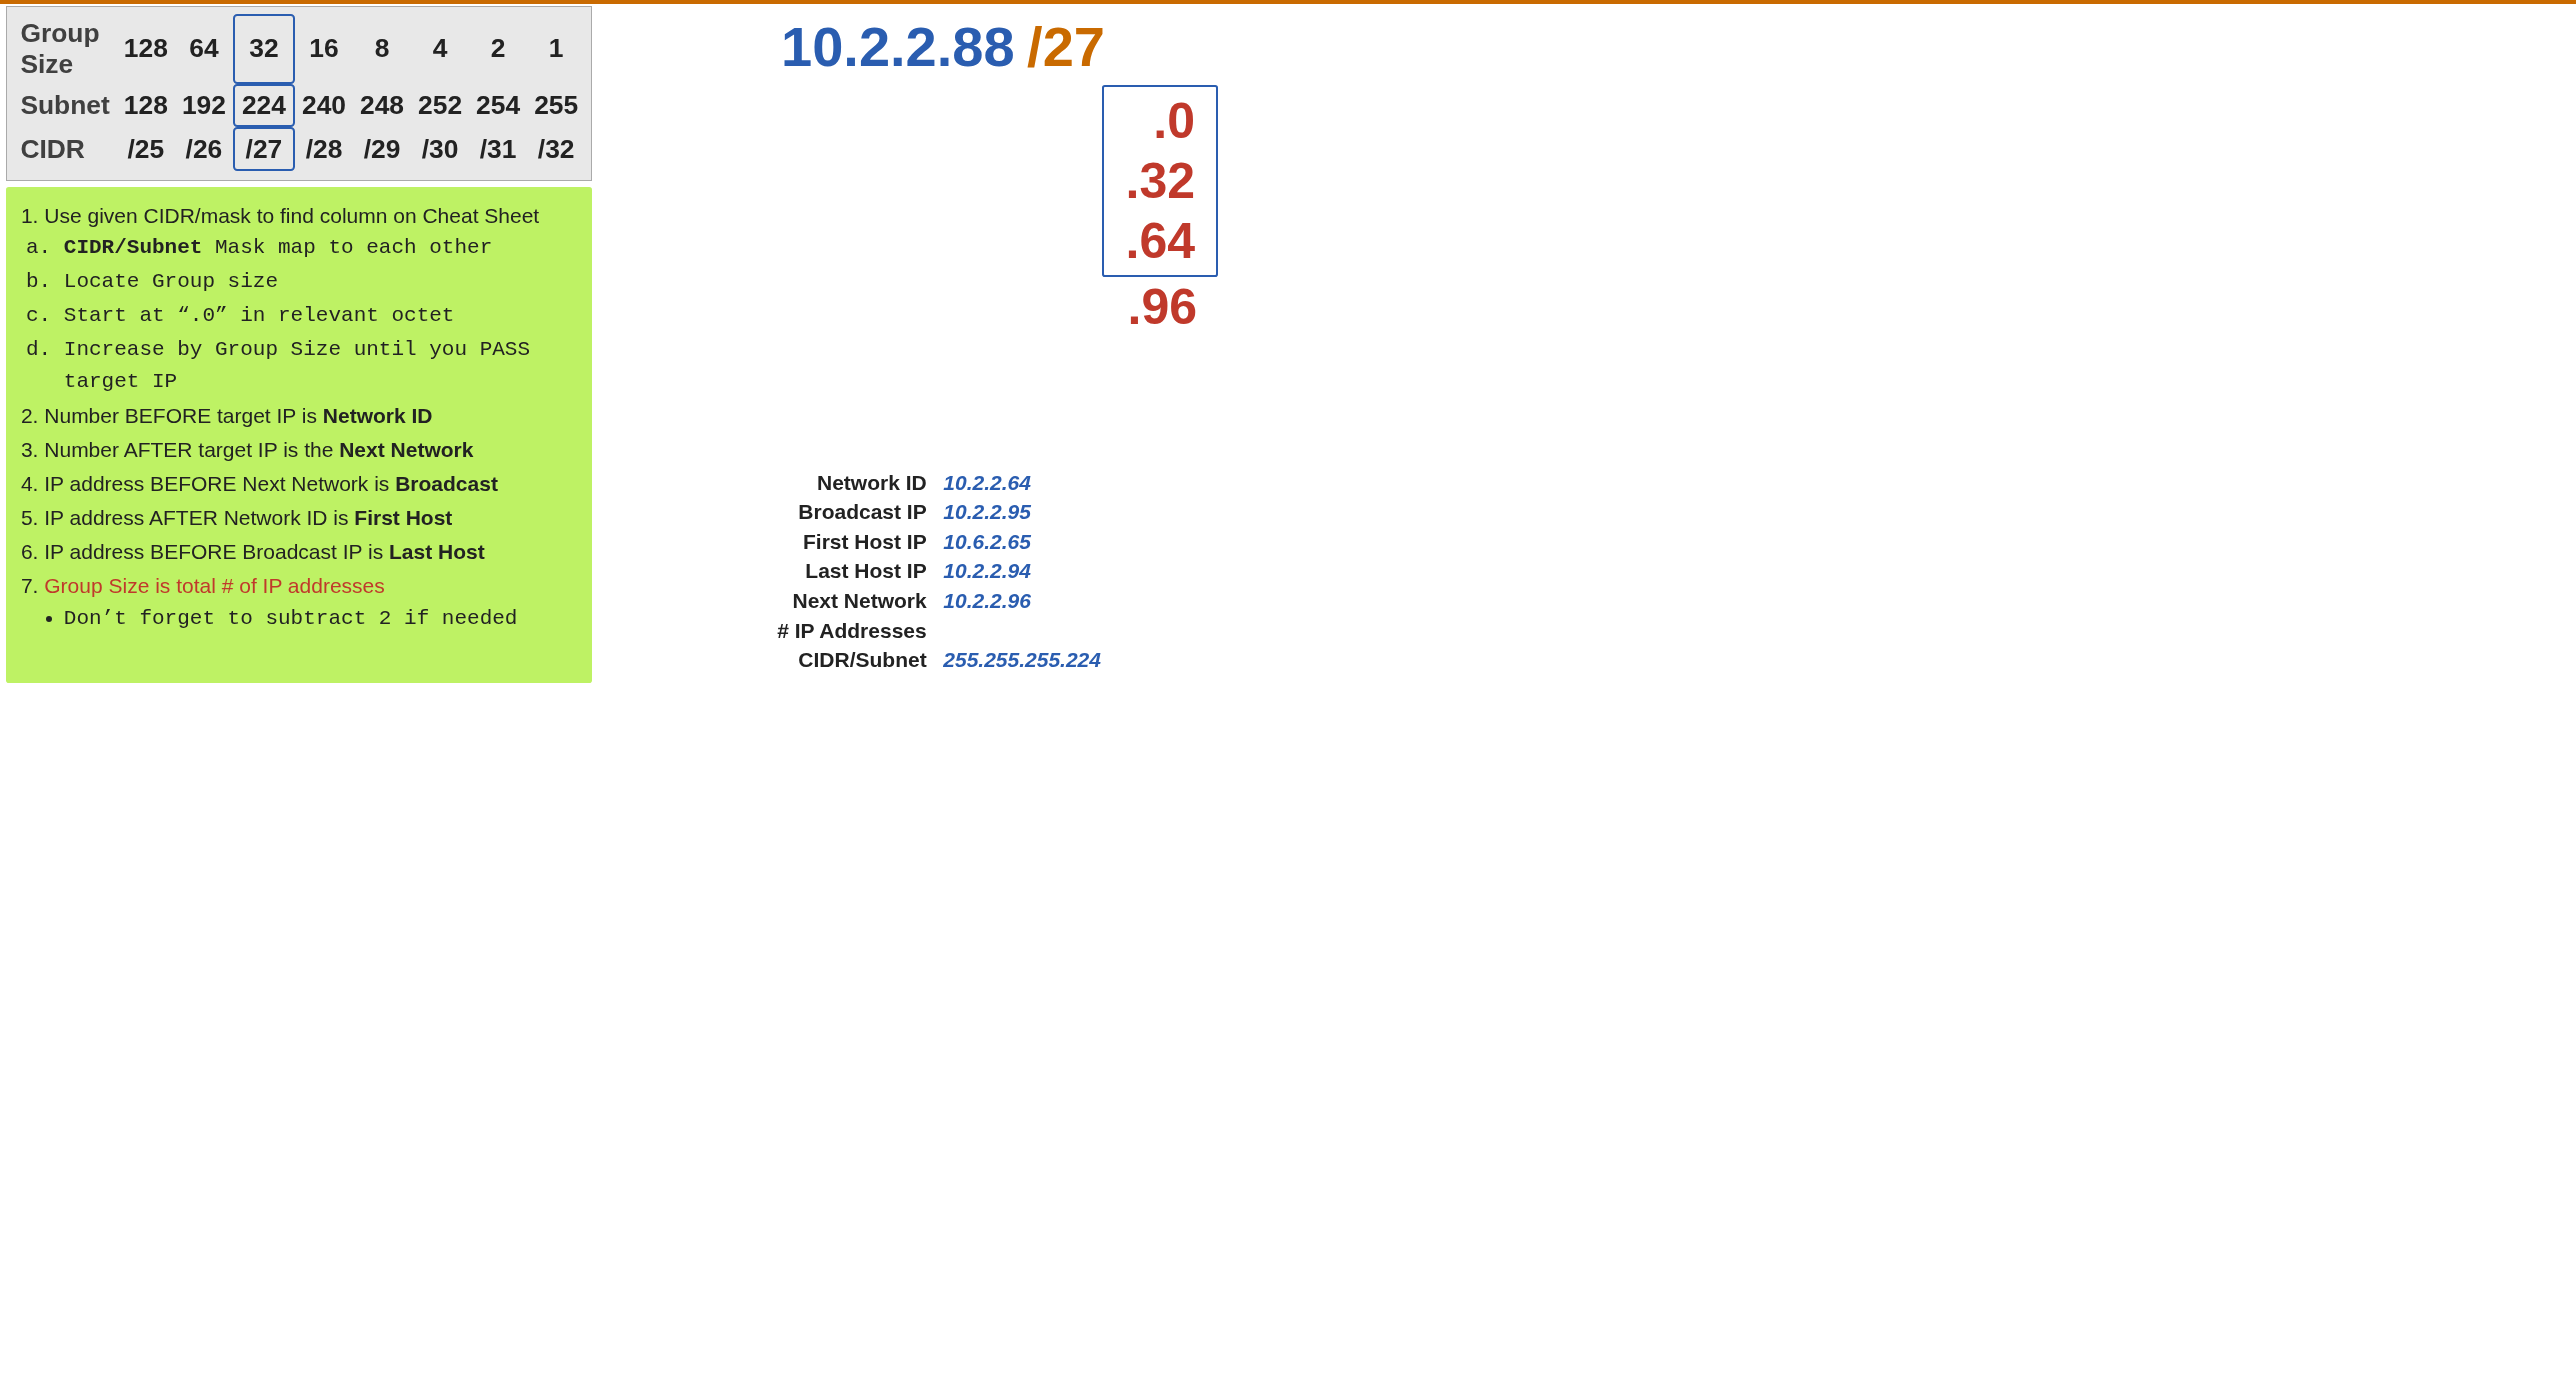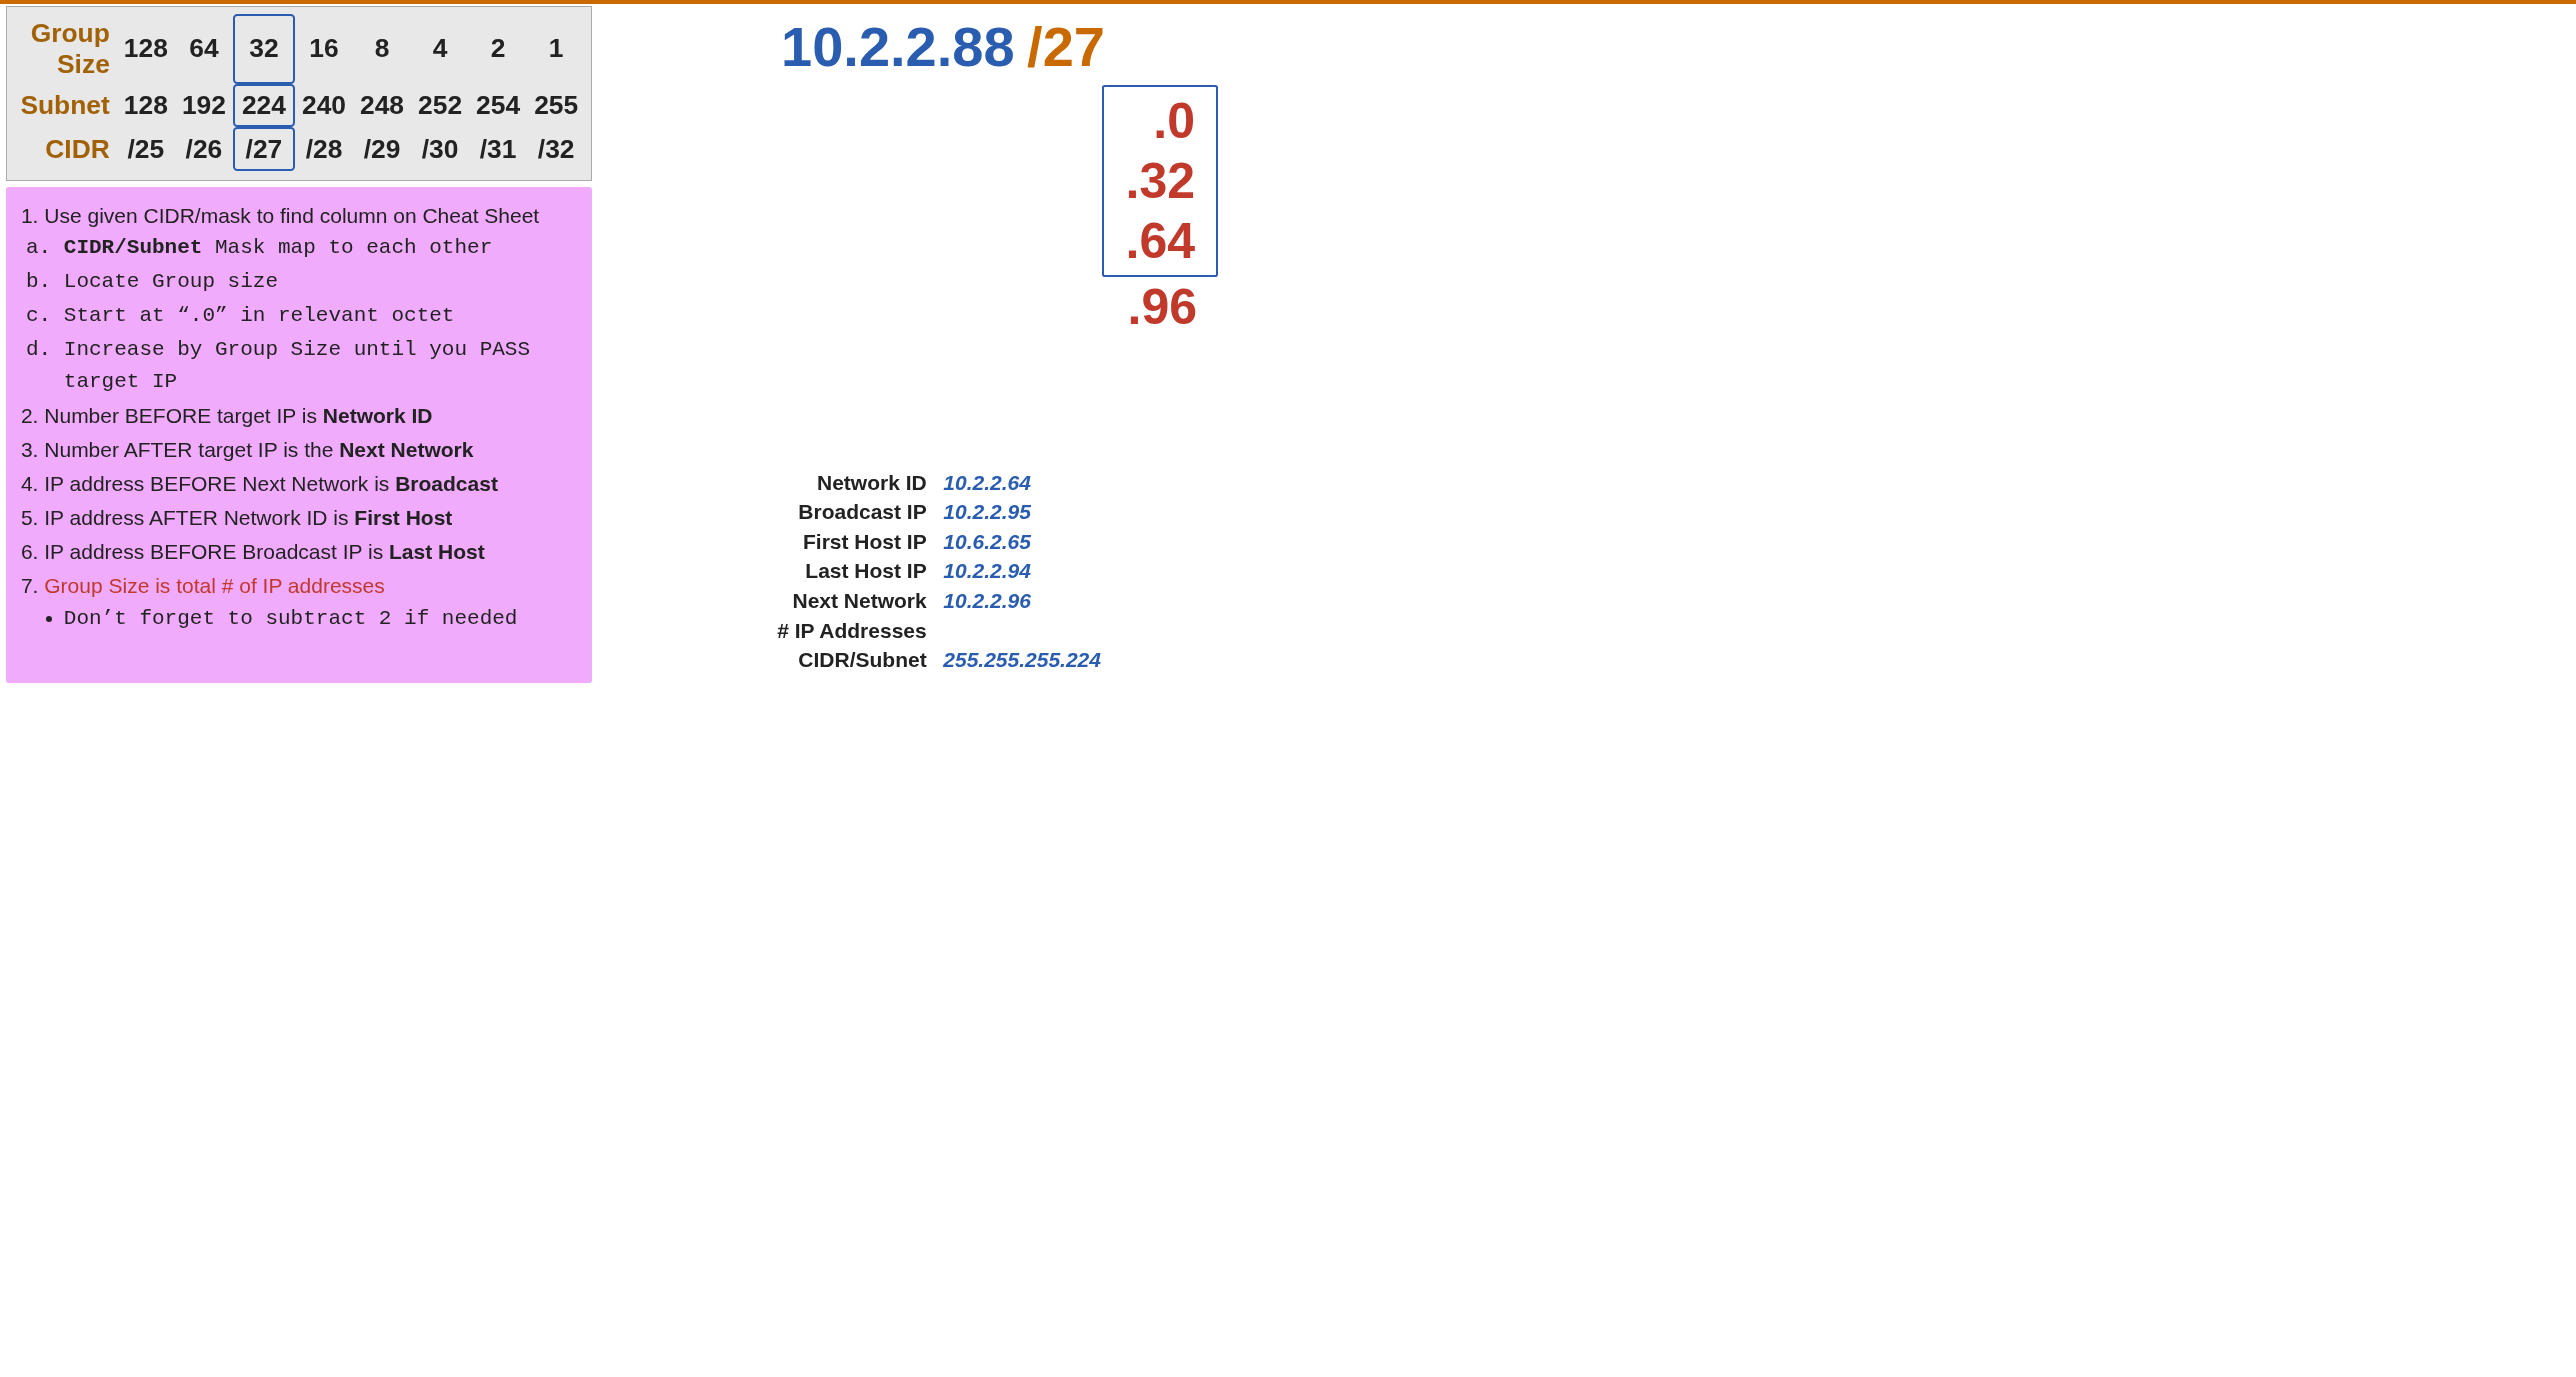--- a/index.html
+++ b/index.html
@@ -38,34 +38,34 @@
 
     .cheat-table td {
       text-align: center;
       font-size: 26.4px;
       font-weight: bold;
       padding: 4.2px 7px;
       color: #222;
     }
 
     .cheat-table .row-label {
-      color: #a16207;
-      text-align: right;
+      color: #404040;
+      text-align: left;
       padding-left: 2.8px;
     }
 
     .highlighted-cell {
       border: 2.1px solid #2a5db0;
       border-radius: 4.2px;
       color: #222 !important;
     }
 
     
     .instructions {
-      background: #f0abfc;
+      background: #bef264;
       flex: 1;
       margin: 5.6px 5.6px 5.6px 5.6px;
       padding: 12.5px 16.7px 8.3px 22px;
       border-radius: 2.8px;
     }
 
     .instructions ol {
       font-size: 21px;
       color: #222;
       line-height: 1.55;

